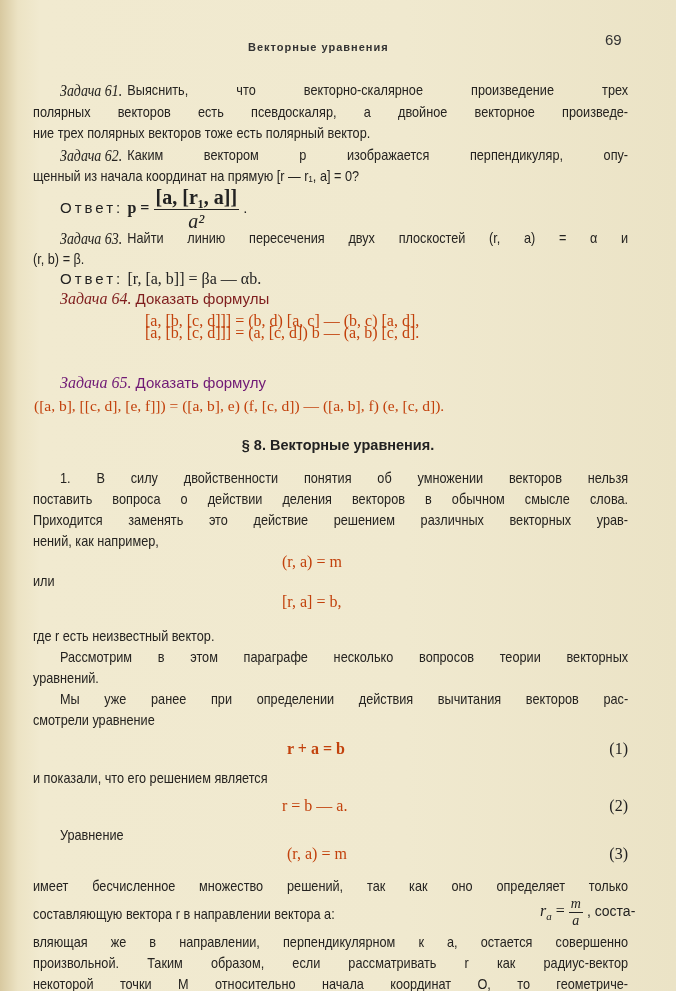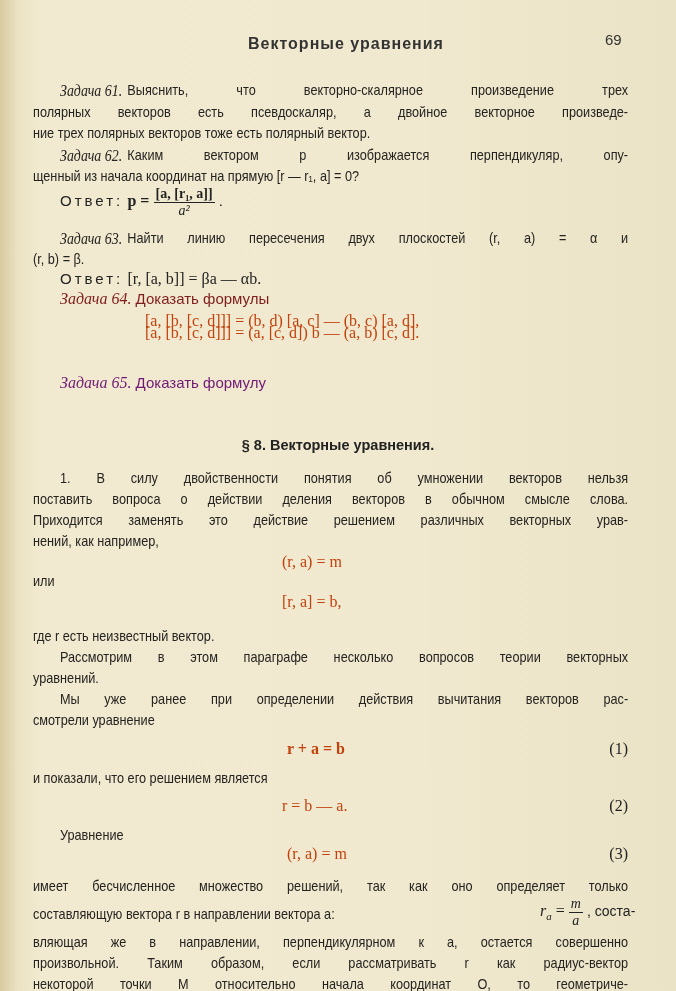--- a/index.html
+++ b/index.html
@@ -11,21 +11,21 @@
     position:relative;
   }
   .page { position:absolute; left:0; top:0; width:676px; height:991px; }
   .abs { position:absolute; white-space:nowrap; }
   .line { position:absolute; left:33px; width:595px; font-family:"Liberation Sans", sans-serif; font-size:14.6px; color:#252320; white-space:nowrap; display:flex; justify-content:space-between; transform: scaleX(0.87); transform-origin:left top; width:684px; }
   .line.ind { left:60px; width:653px; }
   .line.left { justify-content:flex-start; }
   .it { font-style:italic; font-family:"Liberation Serif", serif; font-size:16px; }
   .eq { position:absolute; font-family:"Liberation Serif", serif; font-size:16px; color:#c2410c; white-space:nowrap; }
   .eqn { position:absolute; right:48px; font-family:"Liberation Serif", serif; font-size:16px; color:#222; }
-  .hdr { position:absolute; top:35px; left:248px; font-family:"Liberation Sans", sans-serif; font-size:16px; letter-spacing:1px; font-weight:bold; color:#333; }
+  .hdr { position:absolute; top:41px; left:248px; font-family:"Liberation Sans", sans-serif; font-size:11px; letter-spacing:1px; font-weight:bold; color:#333; }
   .pno { position:absolute; top:31px; left:605px; font-family:"Liberation Sans", sans-serif; font-size:15px; color:#333; }
   .sec { position:absolute; top:437px; left:0; width:676px; text-align:center; font-family:"Liberation Sans", sans-serif; font-weight:bold; font-size:14.5px; color:#222; }
   .frac { display:inline-block; vertical-align:middle; text-align:center; }
   .frac .n { display:block; border-bottom:1px solid #222; padding:0 2px; }
   .frac .d { display:block; font-style:italic; }
   .sp { letter-spacing:3px;margin-top:30px; }
 </style>
 </head>
 <body>
 
@@ -42,21 +42,21 @@
   <div class="line left" style="top:125px;">ние трех полярных векторов тоже есть полярный вектор.</div>
 
   <div class="line ind" style="top:147px;">
     <span class="it">Задача 62.</span>
     <span style="margin-left:6px; flex:1; text-align:justify; text-align-last:justify;">Каким вектором p изображается перпендикуляр, опу-</span>
   </div>
   <div class="line left" style="top:168px;">щенный из начала координат на прямую [r — r₁, a] = 0?</div>
   <div class="abs" style="top:186px; left:60px; font-family:'Liberation Sans',sans-serif; font-size:15px; color:#222;">
     <span class="sp">Ответ:</span>
     <span style="font-family:'Liberation Serif',serif; font-size:16px; font-weight:bold;">p =</span>
-    <span class="frac" style="font-family:'Liberation Serif',serif; font-size:14px;">
+    <span class="frac" style="font-family:'Liberation Serif',serif; font-size:20px;">
       <span class="n" style="font-weight:bold;">[a, [r₁, a]]</span>
       <span class="d">a²</span>
     </span>
     <span>.</span>
   </div>
 
   <div class="line ind" style="top:230px;">
     <span class="it">Задача 63.</span>
     <span style="margin-left:6px; flex:1; text-align:justify; text-align-last:justify;">Найти линию пересечения двух плоскостей (r, a) = α и</span>
   </div>
@@ -70,20 +70,21 @@
     <span class="it">Задача 64.</span>
     <span>Доказать формулы</span>
   </div>
   <div class="eq" style="top:312px; left:145px;">[a, [b, [c, d]]] = (b, d) [a, c] — (b, c) [a, d],</div>
   <div class="eq" style="top:324px; left:145px;">[a, [b, [c, d]]] = (a, [c, d]) b — (a, b) [c, d].</div>
 
   <div class="abs" style="top:374px; left:60px; font-family:'Liberation Sans',sans-serif; font-size:15px; color:#701a75;">
     <span class="it">Задача 65.</span>
     <span>Доказать формулу</span>
   </div>
+  <div class="eq" style="top:397px; left:34px; font-size:15.5px;">([a, b], [[c, d], [e, f]]) = ([a, b], e) (f, [c, d]) — ([a, b], f) (e, [c, d]).</div>
 
   <div class="sec">§ 8. Векторные уравнения.</div>
 
   <div class="line ind" style="top:470px; display:block; text-align:justify; text-align-last:justify;">1. В силу двойственности понятия об умножении векторов нельзя</div>
   <div class="line" style="top:491px; display:block; text-align-last:justify;">поставить вопроса о действии деления векторов в обычном смысле слова.</div>
   <div class="line" style="top:512px; display:block; text-align-last:justify;">Приходится заменять это действие решением различных векторных урав-</div>
   <div class="line left" style="top:533px;">нений, как например,</div>
 
   <div class="eq" style="top:553px; left:282px;">(r, a) = m</div>
   <div class="line left" style="top:573px;">или</div>

